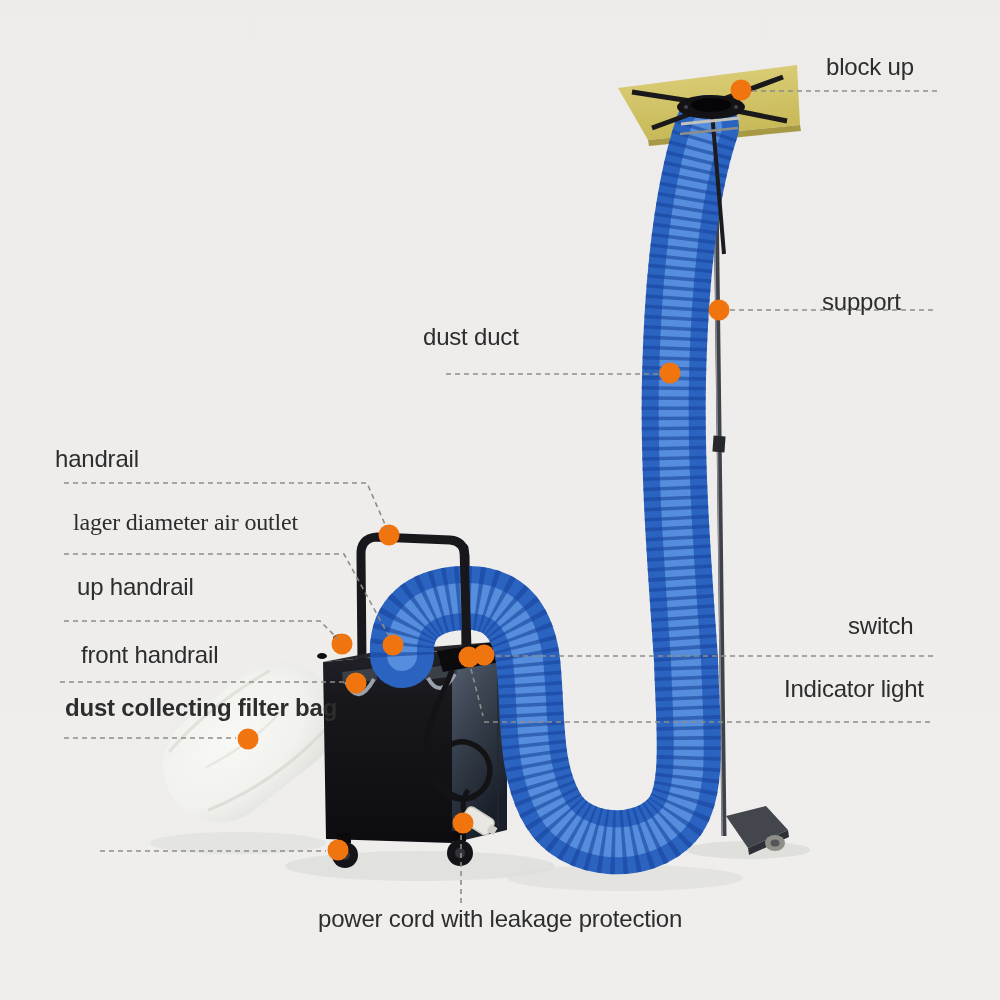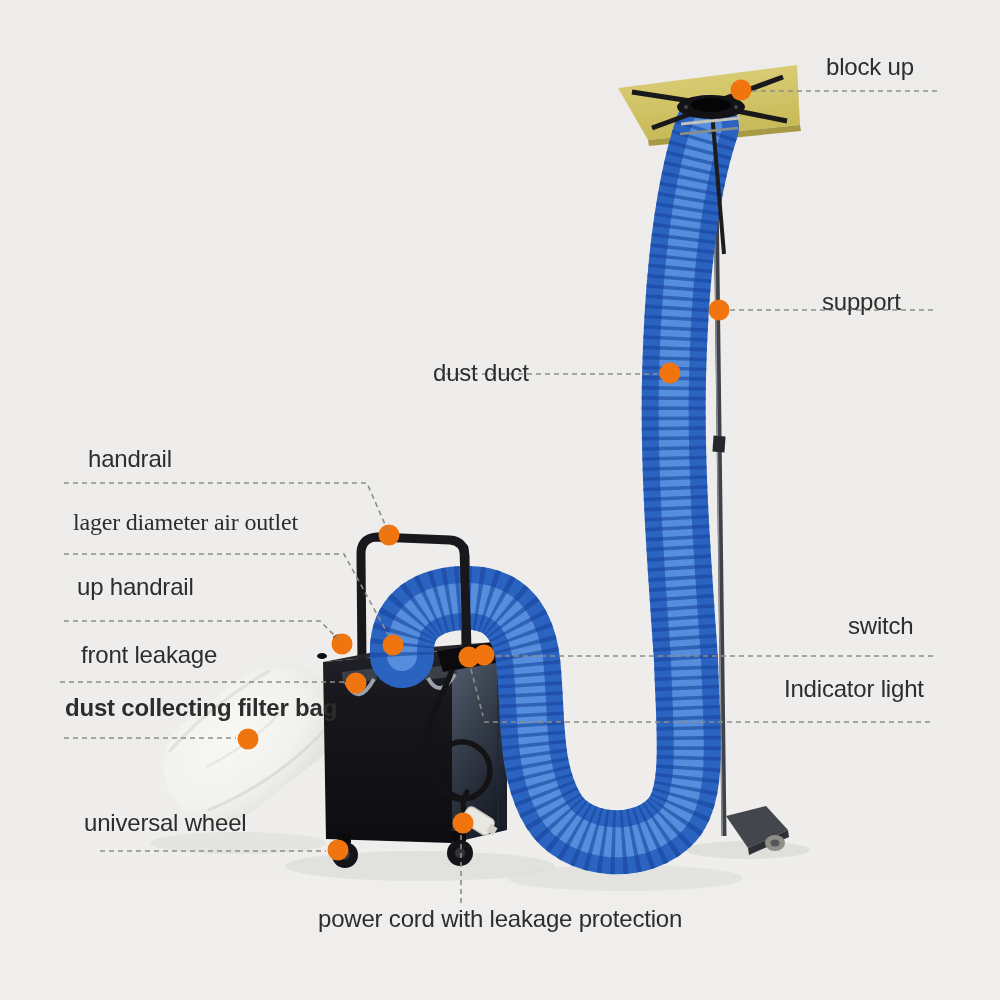--- a/index.html
+++ b/index.html
@@ -195,24 +195,23 @@
       <path d="M 64 738 H 236"></path>
       <path d="M 100 851 H 326"></path>
       <path d="M 461 835 V 903"></path>
       <path d="M 496 656 H 934"></path>
       <path d="M 471 669 L 483 716 M 484 722 H 934"></path>
     </g>
   </svg>
 
   <div class="callout" style="left:826px; top:54px;">block up</div>
   <div class="callout" style="left:822px; top:264px;margin-top:25px;">support</div>
-  <div class="callout" style="left:433px; top:324px;margin-top:36px;">dust duct</div>
-  <div class="callout" style="left:88px;  top:446px;">handrail</div>
+  <div class="callout" style="left:423px; top:324px;">dust duct</div>
+  <div class="callout" style="left:55px;  top:446px;">handrail</div>
   <div class="callout" style="left:73px;  top:509px;font-family:Liberation Serif, serif;">lager diameter air outlet</div>
   <div class="callout" style="left:77px;  top:574px;">up handrail</div>
-  <div class="callout" style="left:81px;  top:642px;">front leakage</div>
+  <div class="callout" style="left:81px;  top:642px;">front handrail</div>
   <div class="callout" style="left:65px;  top:695px;font-weight:bold;">dust collecting filter bag</div>
-  <div class="callout" style="left:84px;  top:810px;">universal wheel</div>
   <div class="callout" style="left:286px; top:906px;margin-left:32px;">power cord with leakage protection</div>
   <div class="callout" style="left:848px; top:613px;">switch</div>
   <div class="callout" style="left:784px; top:676px;">Indicator light</div>
 
 </div>
 
 </body></html>

